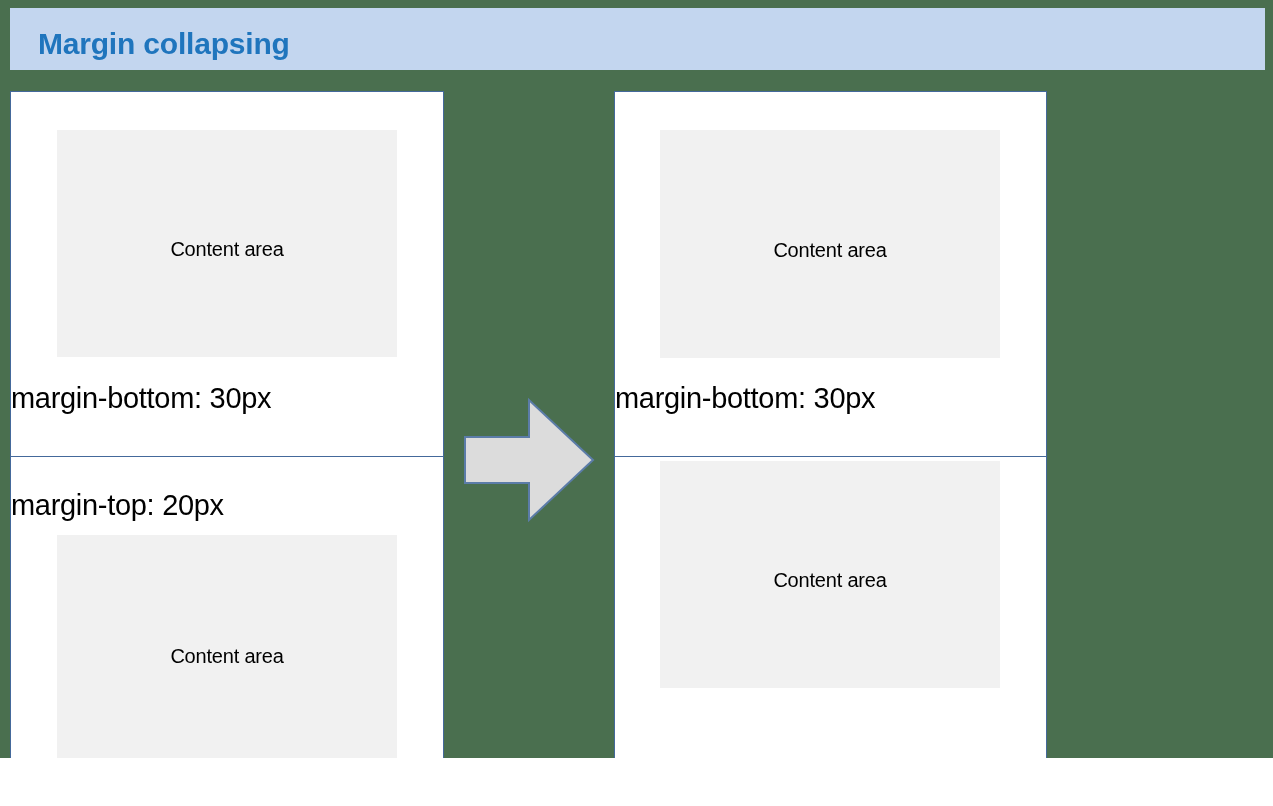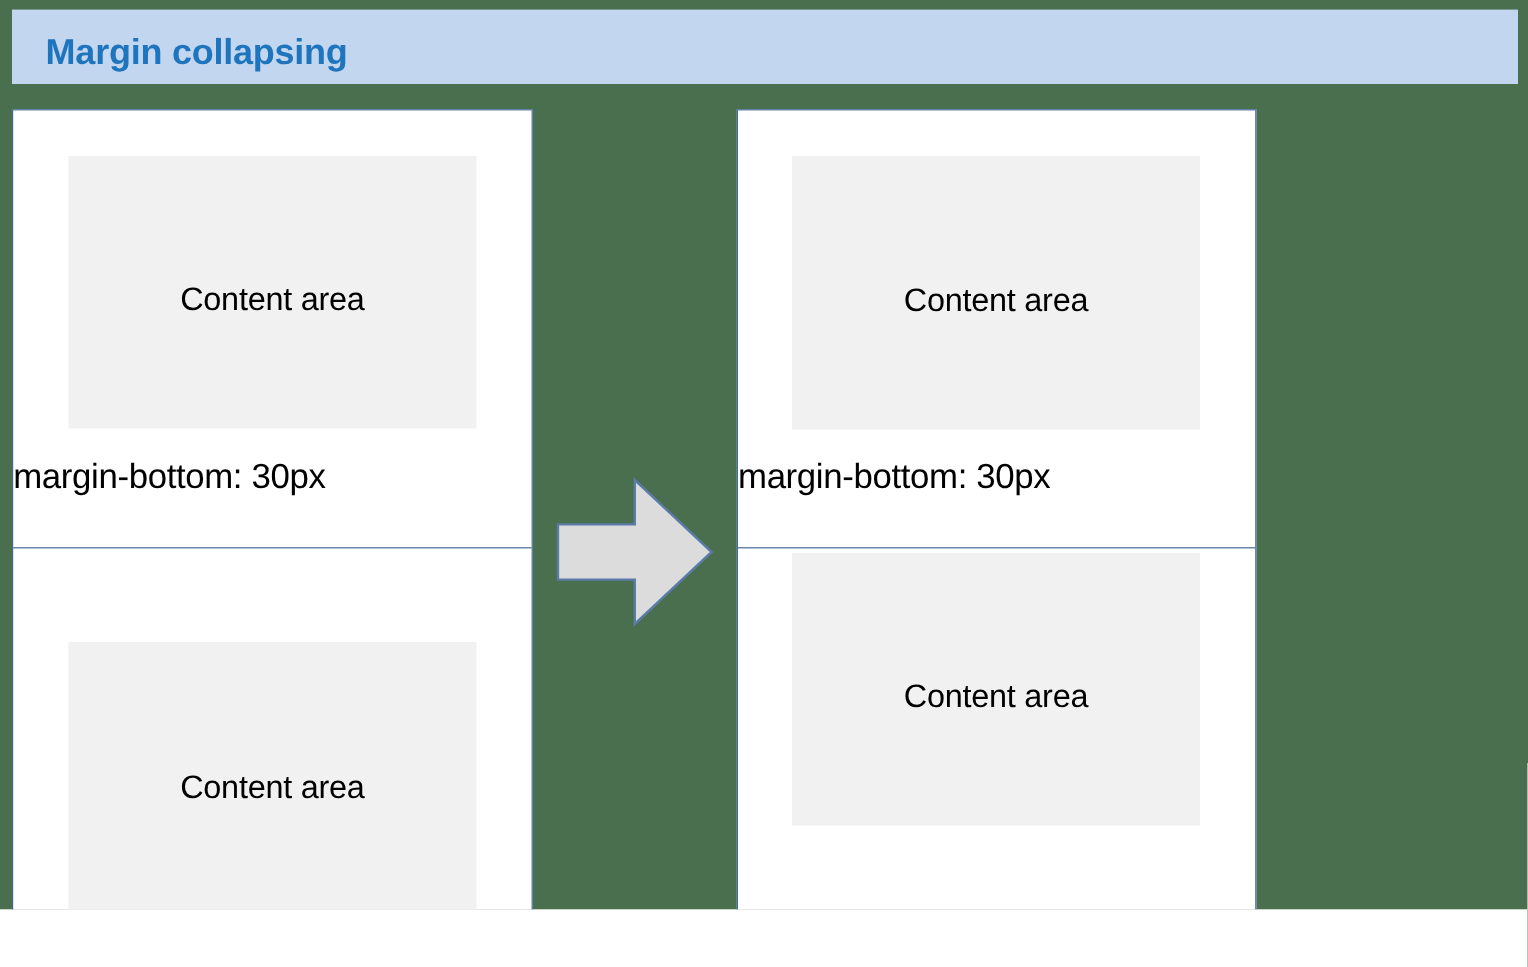--- a/index.html
+++ b/index.html
@@ -71,21 +71,21 @@
 
   
   .content-box {
     position: absolute;
     background: #f1f1f1;
     display: flex;
     align-items: center;
     justify-content: center;
   }
   .content-box-label {
-    font-size: 27px;
+    font-size: 20px;
     color: #000000;
     white-space: nowrap;
     letter-spacing: -0.2px;
     margin-top: 12px;
   }
   
   .lbox1 { left: 46px;  top: 38px;  width: 340px; height: 227px; }
   .lbox2 { left: 46px;  top: 443px; width: 340px; height: 230px; }
   
   .rbox1 { left: 45px;  top: 38px;  width: 340px; height: 228px; }
@@ -127,20 +127,21 @@
   <div class="panel panel-left">
 
     <div class="content-box lbox1">
       <span class="content-box-label">Content area</span>
     </div>
 
     <div class="margin-label l-label-bottom">margin-bottom: 30px</div>
 
     <div class="divider divider-left"></div>
 
+    <div class="margin-label l-label-top">margin-top: 20px</div>
 
     <div class="content-box lbox2">
       <span class="content-box-label">Content area</span>
     </div>
   </div>
 
   <div class="arrow">
     <svg width="134" height="128" viewBox="0 0 134 128" xmlns="http://www.w3.org/2000/svg">
       <polygon points="3,41 67,41 67,4 131,64 67,124 67,87 3,87" fill="#dcdcdc" stroke="#5b7ca8" stroke-width="2"></polygon>
     </svg>

